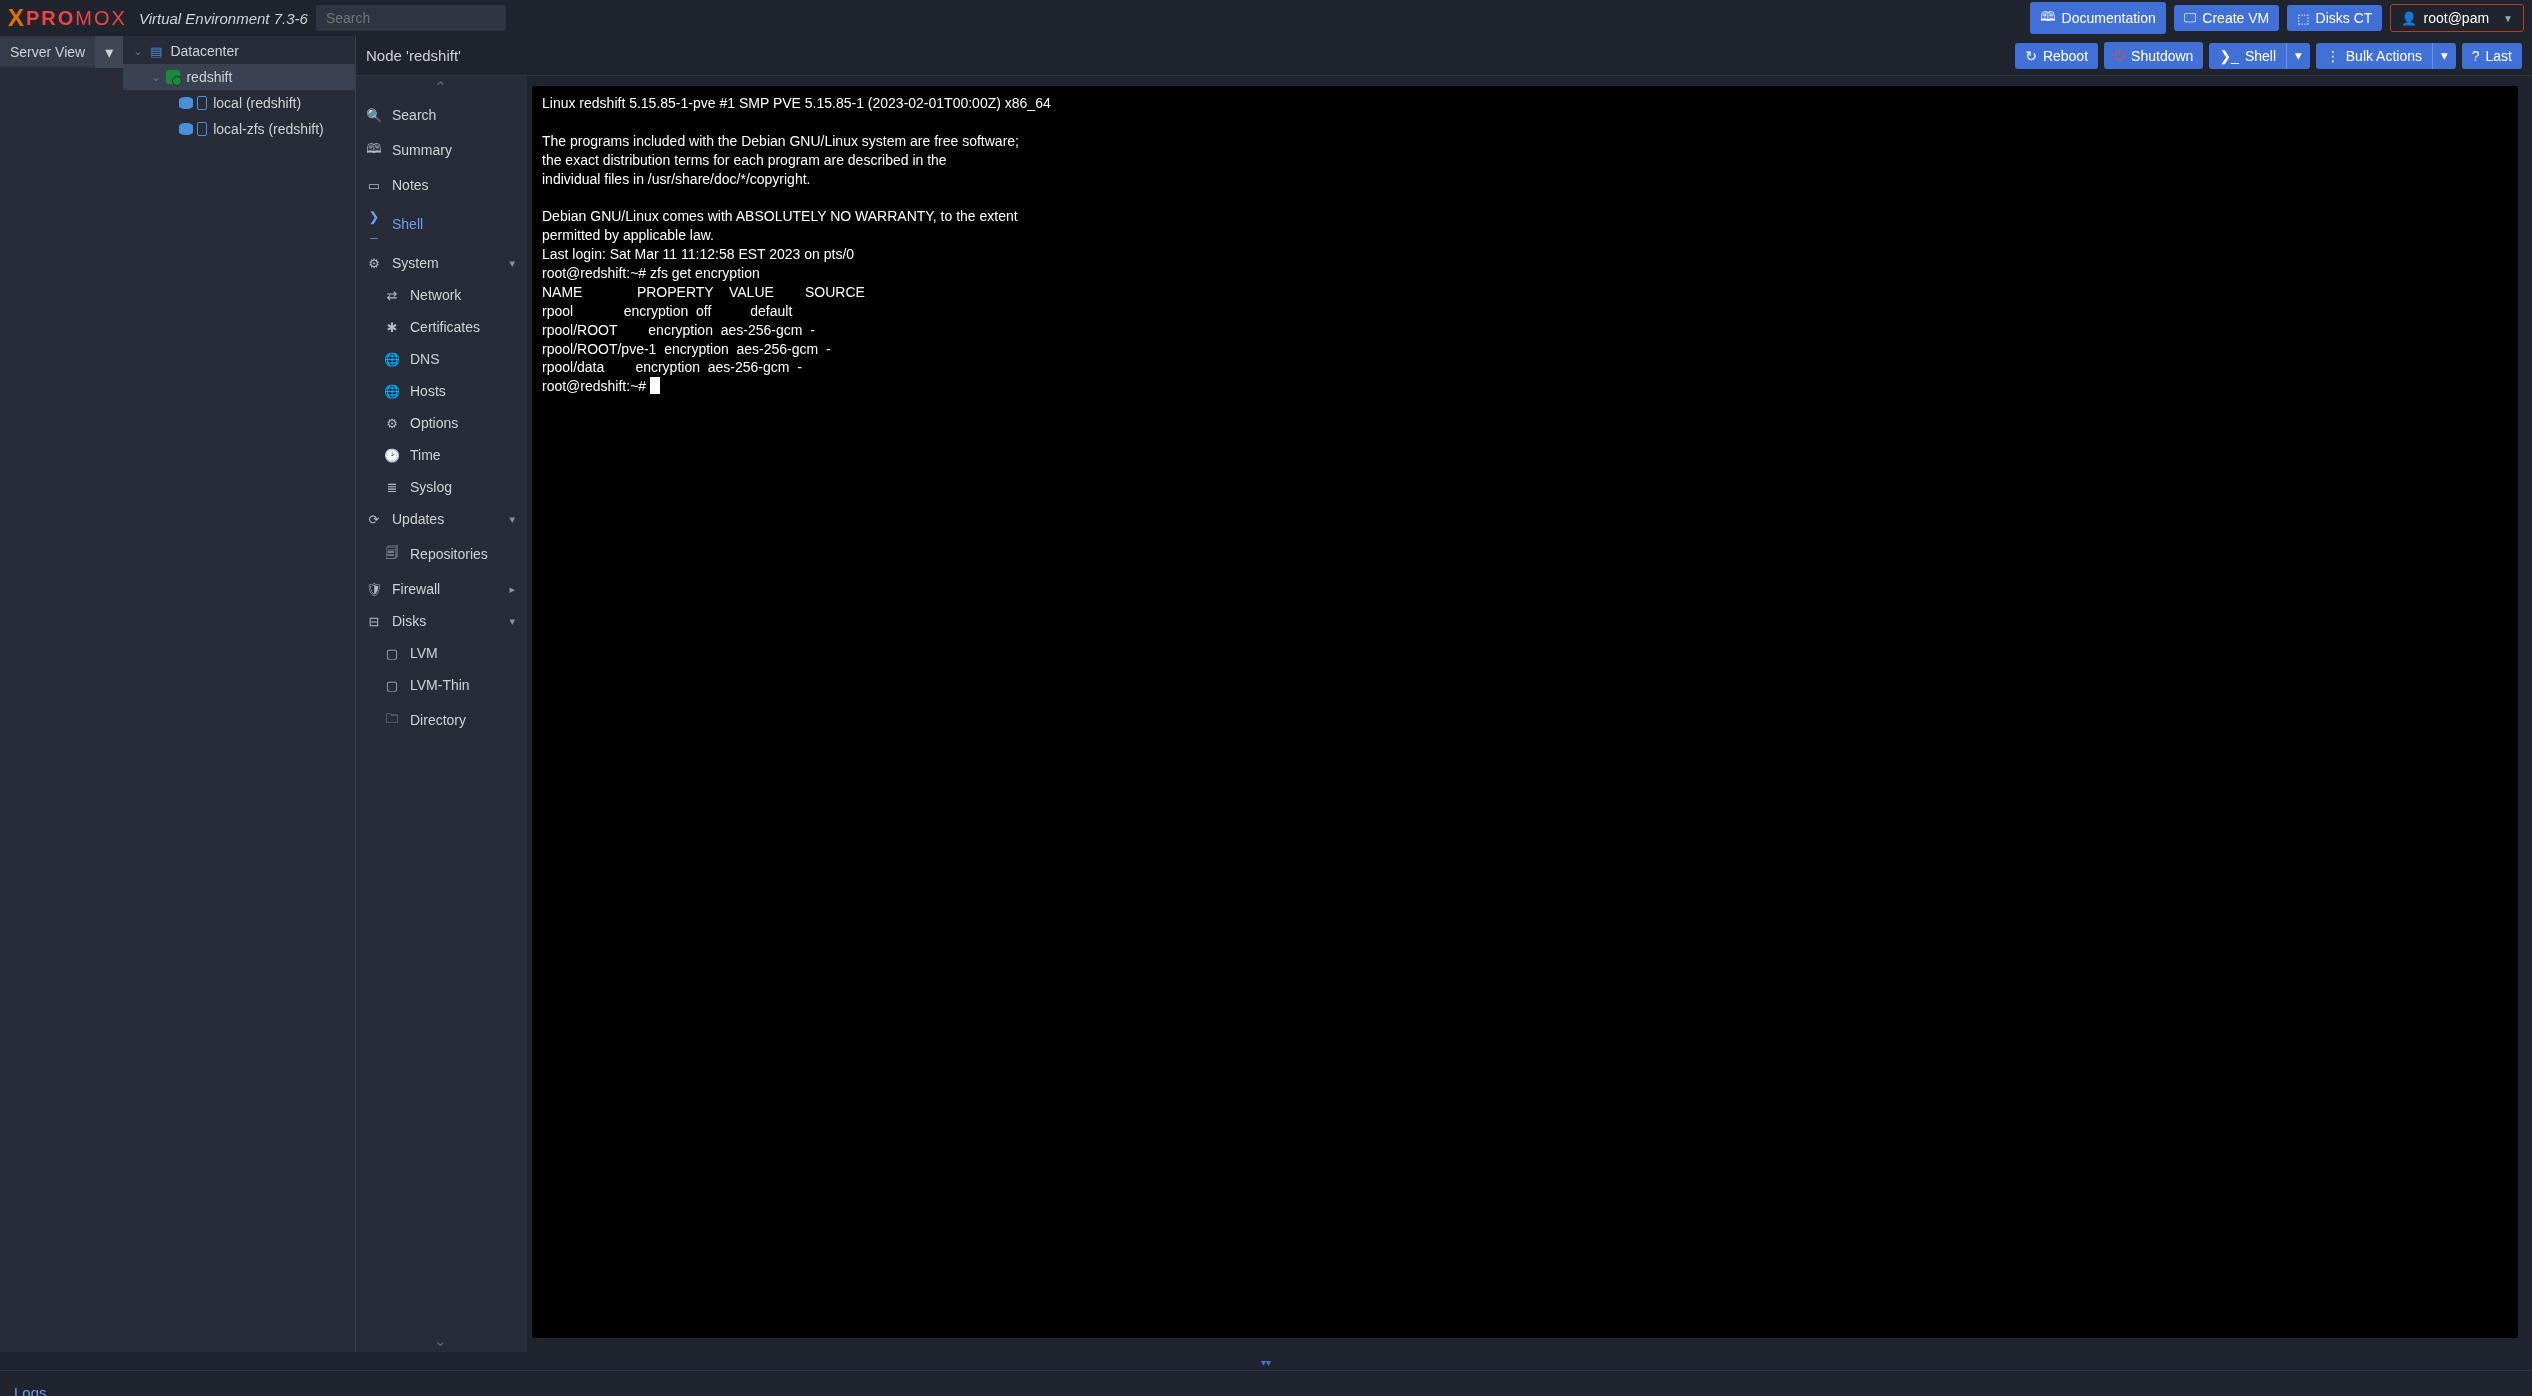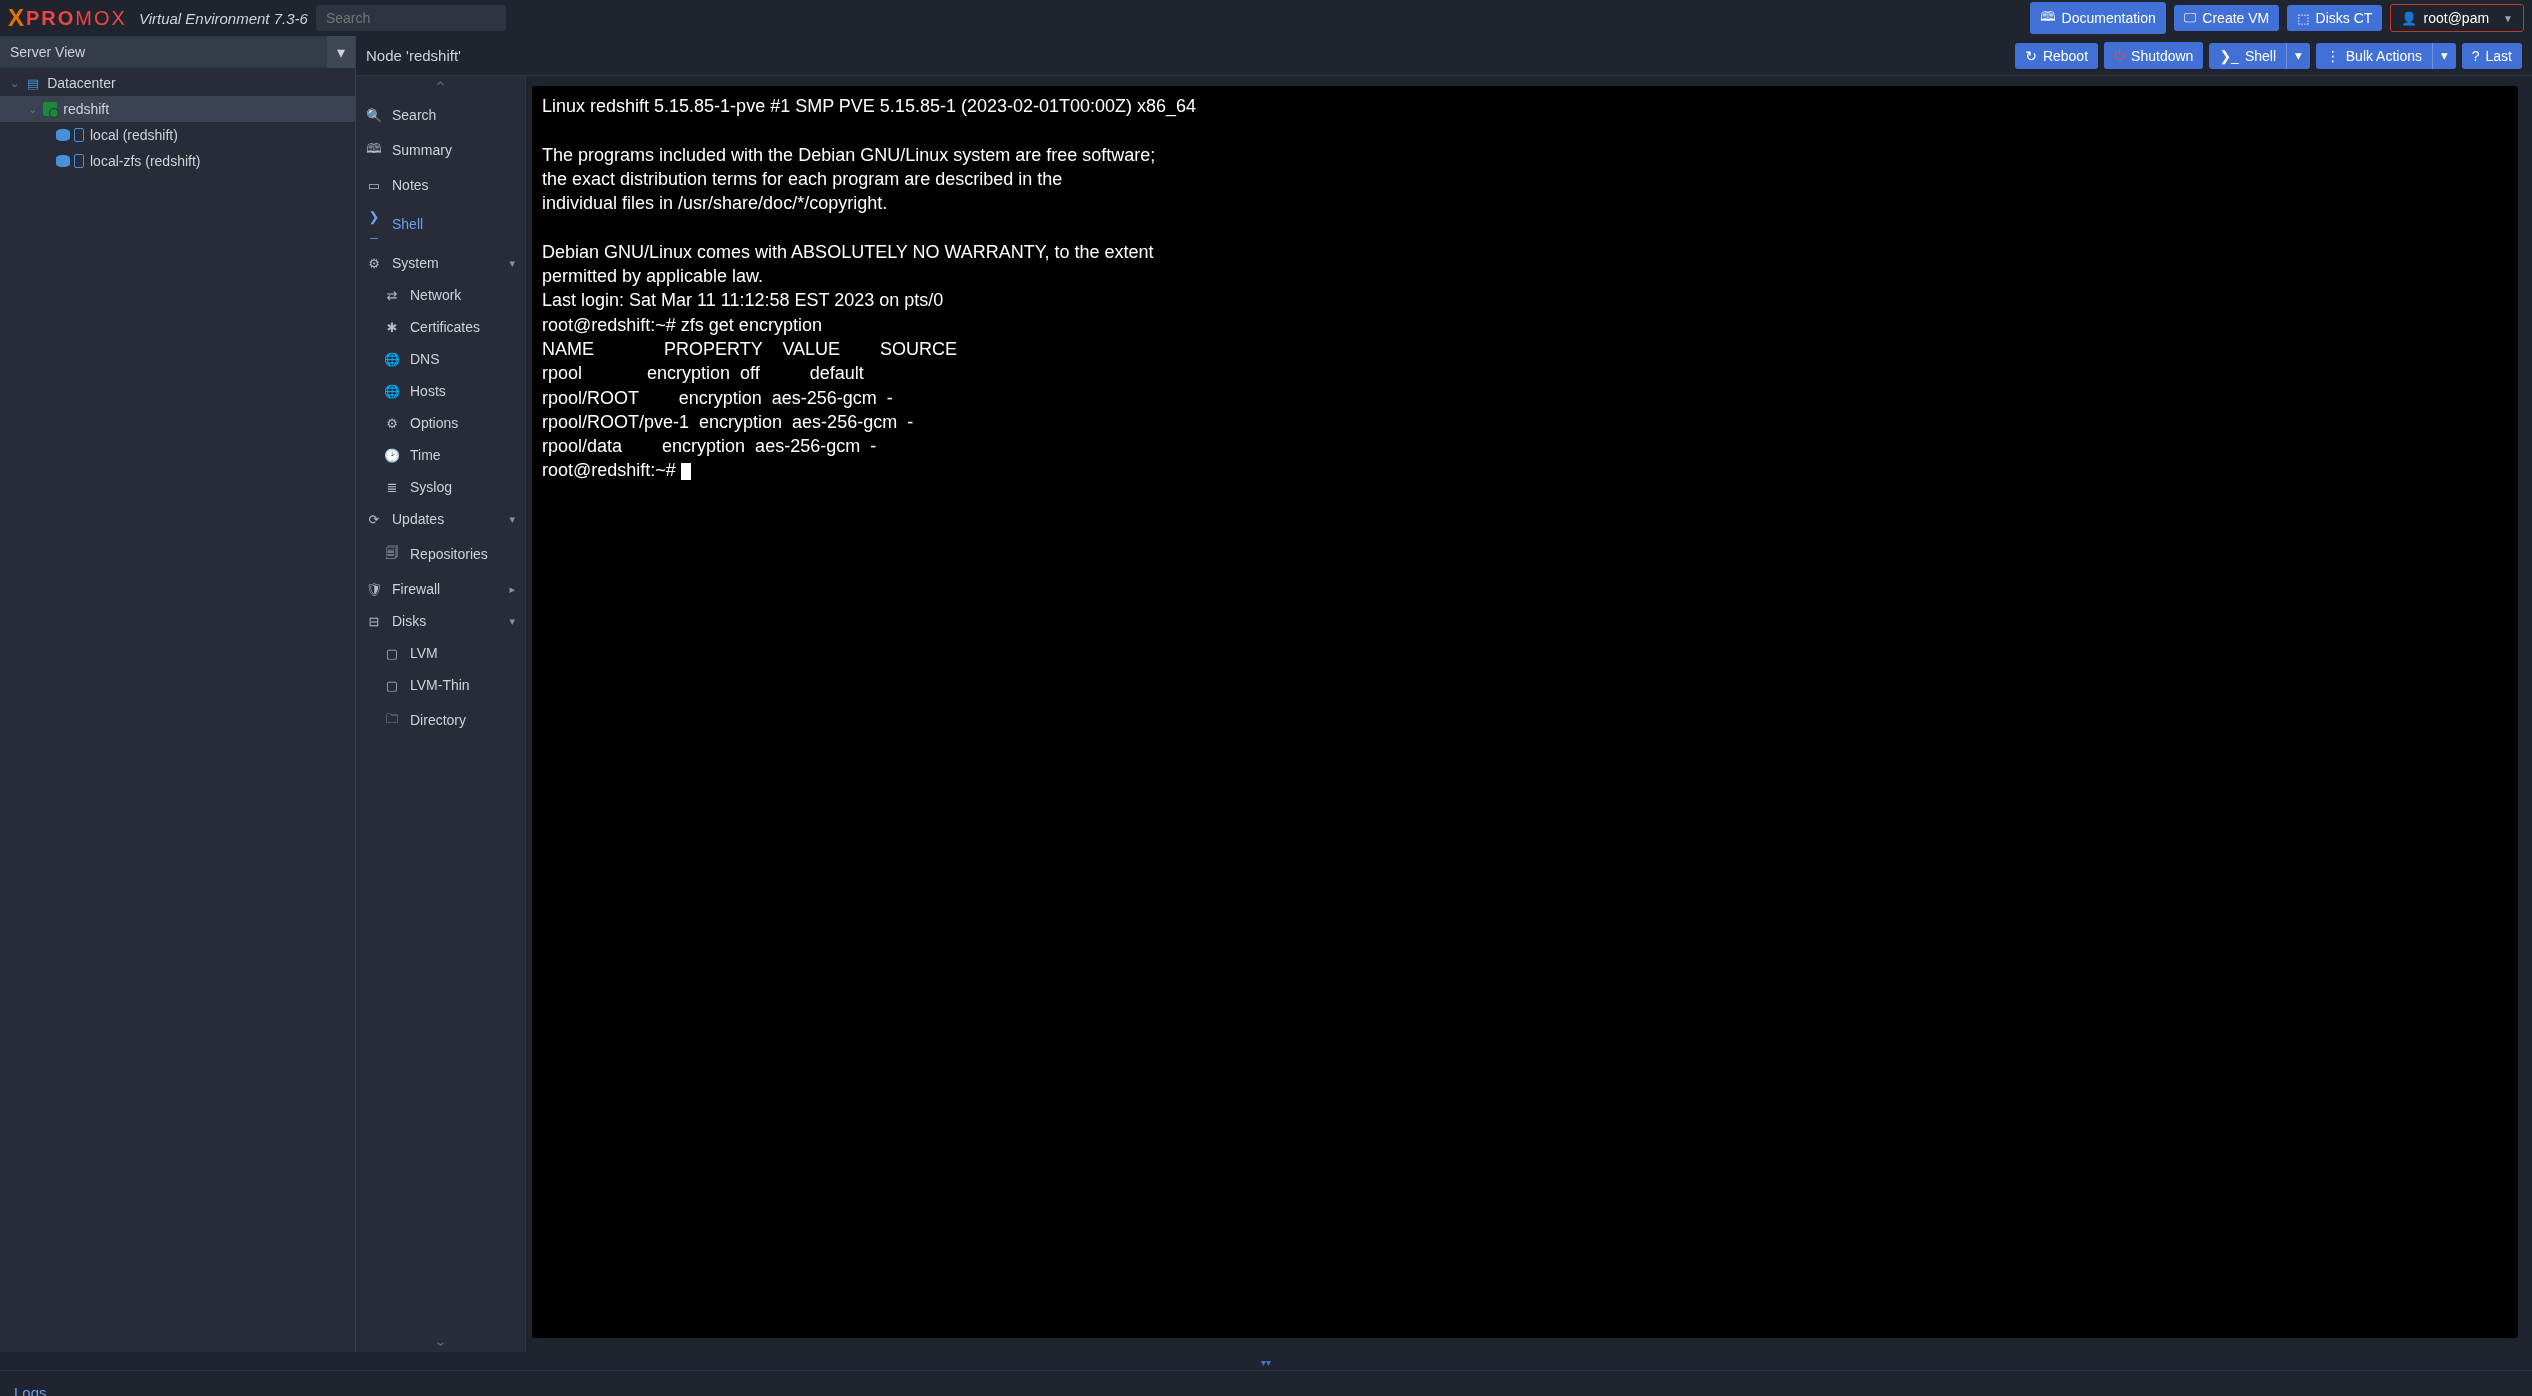--- a/index.html
+++ b/index.html
@@ -9,21 +9,21 @@
 .logo-x { color:#e57000; font-size:24px; font-weight:900; letter-spacing:-2px; }
 .logo-text { color:#ef4444; font-size:20px; letter-spacing:2px; }
 .logo-text b { font-weight:900; }
 .env-label { color:#cfd2d6; font-size:15px; margin-left:4px;font-style:italic; }
 .search-box { background:#2e3440; border:none; color:#888; padding:5px 10px; width:190px; border-radius:3px; font-size:14px; }
 .header-spacer { flex:1; }
 .btn { display:inline-flex; align-items:center; gap:6px; background:#4171d6; color:#fff; border:none; padding:5px 10px; border-radius:3px; font-size:14px; cursor:pointer; }
 .btn .icon { font-size:13px; }
 .btn-user { background:transparent; border:1px solid #c0392b; color:#fff; padding:5px 10px 5px 10px; }
 .main { display:flex; height:calc(100vh - 36px - 44px); }
-.tree-panel { width:356px; background:#272c38; display:flex; flex-direction:column; border-right:1px solid #3a3f4a; }
+.tree-panel { width:356px; background:#272c38; display:flex; flex-direction:row; border-right:1px solid #3a3f4a; }
 .tree-header { display:flex; align-items:center; background:#2f3542; height:32px; }
 .tree-select { flex:1; background:#343b49; color:#cfd2d6; padding:6px 10px; font-size:14px; border:none; }
 .tree-dd { width:28px; text-align:center; background:#404754; color:#cfd2d6; cursor:pointer; height:100%; display:flex; align-items:center; justify-content:center; }
 .tree-body { flex:1; overflow:auto; padding-top:2px; }
 .tree-row { display:flex; align-items:center; gap:6px; height:26px; font-size:14px; cursor:pointer; }
 .tree-row.selected { background:#3a4150; }
 .tree-indent-0 { padding-left:10px; }
 .tree-indent-1 { padding-left:28px; }
 .tree-indent-2 { padding-left:56px; }
 .caret { color:#6e7a8a; font-size:11px; }
@@ -48,21 +48,21 @@
 .sidemenu { width:170px; background:#272c38; border-right:1px solid #30343e; display:flex; flex-direction:column; }
 .sm-caret { text-align:center; color:#5a6170; padding:2px 0; cursor:pointer; }
 .sm-list { flex:1; overflow:auto; }
 .sm-item { display:flex; align-items:center; gap:10px; padding:8px 10px; font-size:14px; cursor:pointer; color:#cfd2d6; }
 .sm-item.indent { padding-left:28px; }
 .sm-item.active { color:#6f9df0; }
 .sm-item .exp { margin-left:auto; color:#8a93a3; font-size:11px; }
 .sm-ic { width:16px; text-align:center; font-size:13px; color:#b5bbc4; }
 
 .terminal-wrap { flex:1; padding:10px 14px 14px 6px; display:flex; overflow:hidden; }
-.terminal { flex:1; background:#000; color:#fff; font-family:"Menlo","Consolas",monospace; font-size:18px; line-height:1.35; padding:8px 10px; white-space:pre; overflow:auto; border-radius:3px; }
+.terminal { flex:1; background:#000; color:#fff; font-family:"Menlo","Consolas",monospace; font-size:14px; line-height:1.35; padding:8px 10px; white-space:pre; overflow:auto; border-radius:3px; }
 .terminal .cursor { display:inline-block; width:10px; height:17px; background:#fff; vertical-align:text-bottom; }
 
 .footer { height:44px; display:flex; align-items:center; padding:0 14px; background:#20242e; border-top:1px solid #30343e; }
 .footer-link { color:#6f9df0; font-size:15px; cursor:pointer; }
 .splitter-notch { margin:0 auto; color:#4a74c9; font-size:10px; margin-top:-6px; }
 </style>
 </head>
 <body>
 
 <div class="header">

